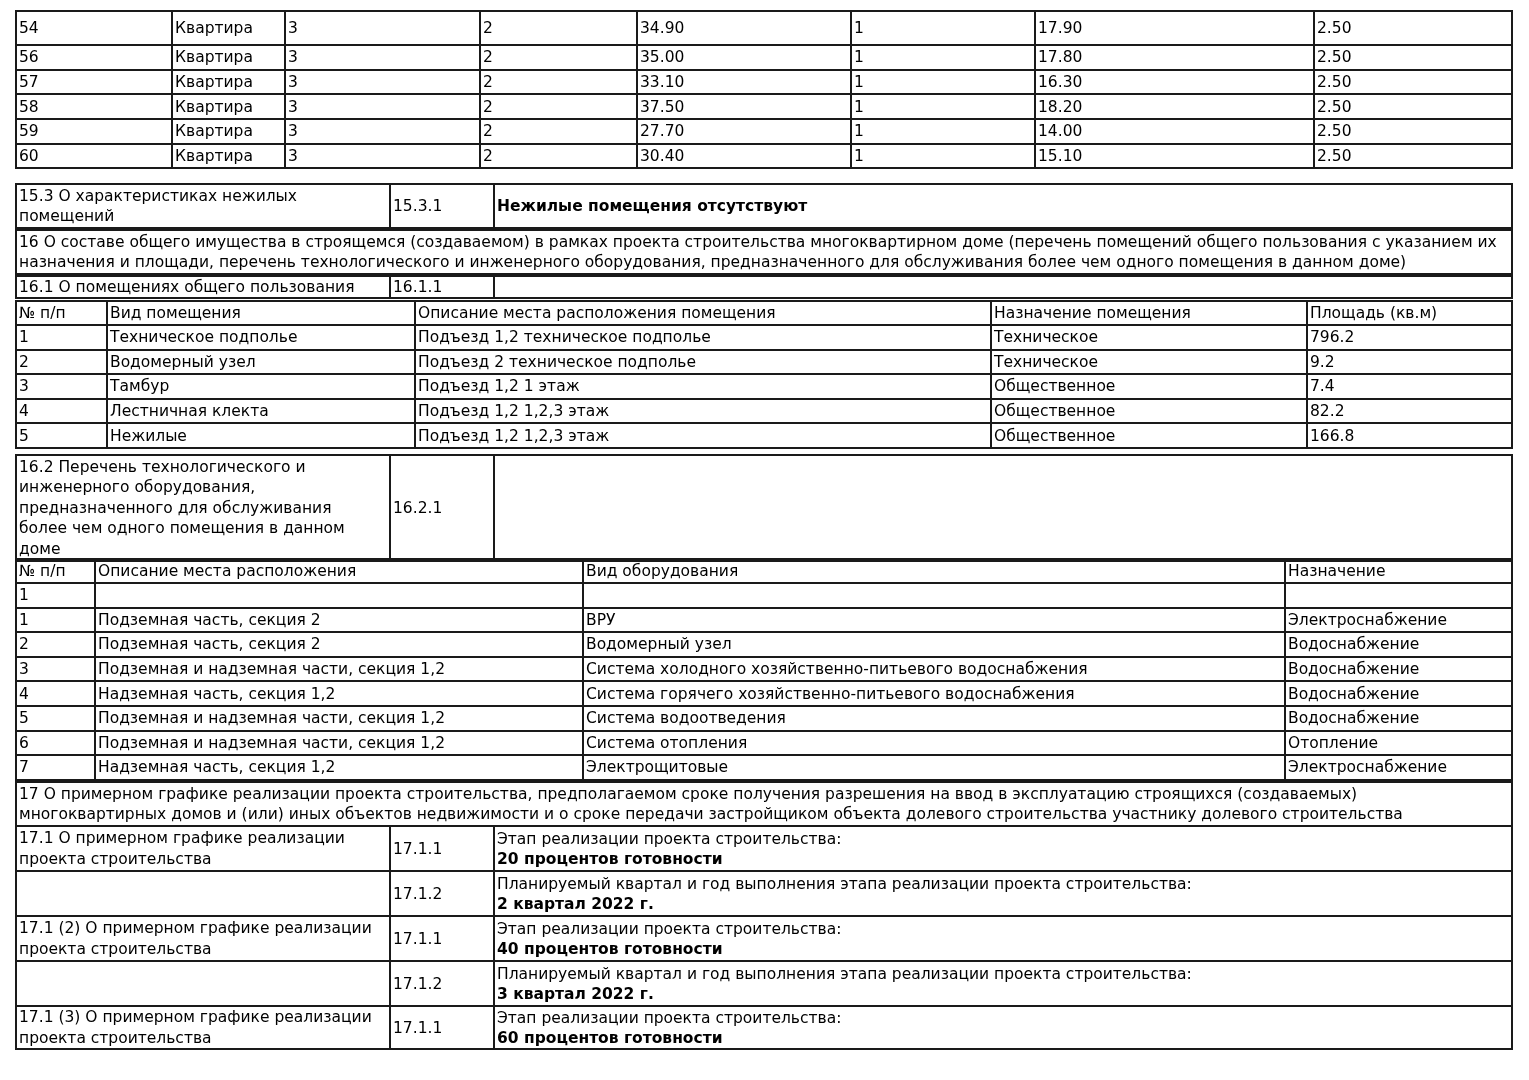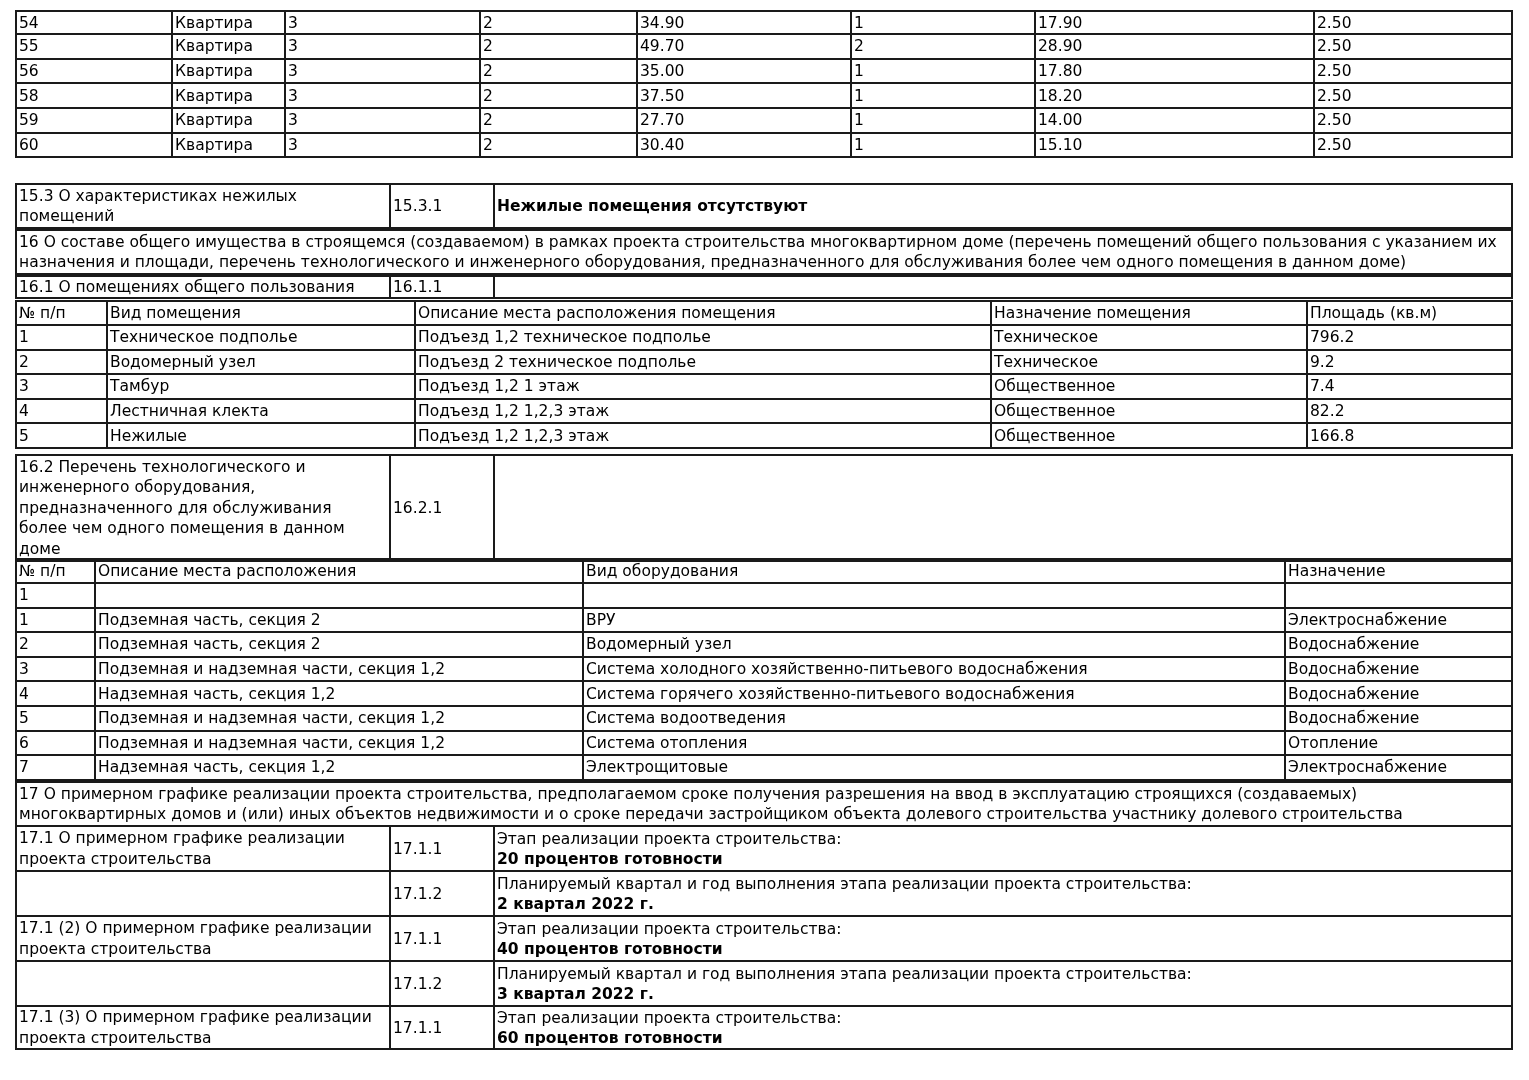--- a/index.html
+++ b/index.html
@@ -21,48 +21,48 @@
       <col style="width:156px">
         <col style="width:113px">
         <col style="width:195px">
         <col style="width:157px">
       <col style="width:214px">
         <col style="width:184px">
         <col style="width:279px">
         <col>
     </colgroup>
     <tbody id="apt-body">
-        <tr style="height: 23px; padding-left: 12px;">
+        <tr style="height: 34px; padding-left: 12px;">
           <td>54</td>
           <td>Квартира</td>
           <td>3</td>
           <td>2</td>
           <td>34.90</td>
           <td>1</td>
           <td>17.90</td>
-          <td>2.50</td>
-        </tr>
-        <tr style="height: 24.7px;">
-          <td>55</td>
-          <td>Квартира</td>
-          <td>3</td>
-          <td>2</td>
-          <td>49.70</td>
-          <td>2</td>
-          <td>28.90</td>
           <td>2.50</td>
         </tr>
         <tr style="height: 24.7px; padding-left: 37px;">
           <td>56</td>
           <td>Квартира</td>
           <td>3</td>
           <td>2</td>
           <td>35.00</td>
           <td>1</td>
           <td>17.80</td>
+          <td>2.50</td>
+        </tr>
+        <tr style="height: 24.7px;">
+          <td>57</td>
+          <td>Квартира</td>
+          <td>3</td>
+          <td>2</td>
+          <td>33.10</td>
+          <td>1</td>
+          <td>16.30</td>
           <td>2.50</td>
         </tr>
         <tr style="height: 24.7px;">
           <td>58</td>
           <td>Квартира</td>
           <td>3</td>
           <td>2</td>
           <td>37.50</td>
           <td>1</td>
           <td>18.20</td>

